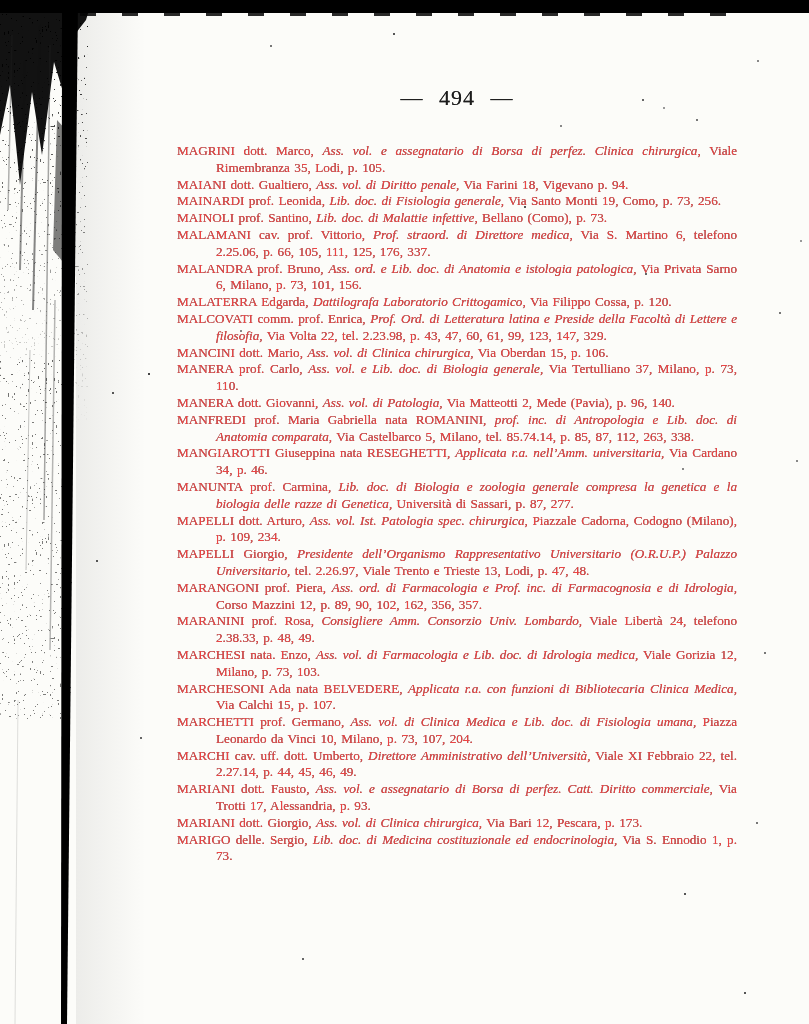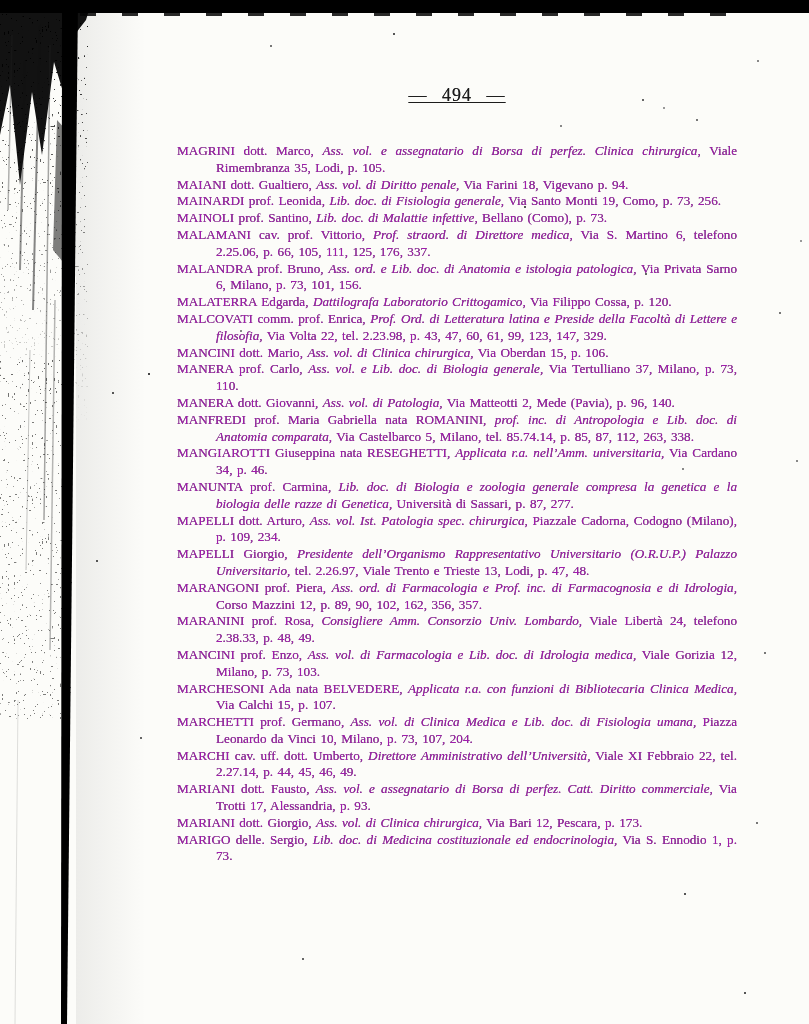--- a/index.html
+++ b/index.html
@@ -32,28 +32,27 @@
       642px 99px 0 #666, 663px 107px 0 #999, 696px 119px 0 #777, 560px 125px 0 #888,
       645px 273px 0 #666, 779px 312px 0 #777, 112px 392px 0 #555, 148px 373px 0 #444,
       682px 468px 0 #888, 764px 652px 0 #777, 422px 556px 0 #999, 302px 958px 0 #666,
       684px 893px 0 #555, 756px 822px 0 #777, 140px 737px 0 #666, 96px 560px 0 #555,
       240px 330px 0 #888, 800px 240px 0 #999, 796px 460px 0 #888, 744px 992px 0 #555;
   }
 
   
   .page-number {
     position: absolute; top: 85px; left: 177px; width: 560px;
-    text-align: center; font-size: 18px; color: #1c1c1c;
+    text-align: center; font-size: 22px; color: #1c1c1c;
     word-spacing: 9px; letter-spacing: 1px;
     text-shadow: 0 0 .35px rgba(25,25,25,.8);
-    text-decoration: underline;
   }
   .directory {
     position: absolute; top: 143px; left: 177px; width: 560px;
-    color: #a21caf;
+    color: #ef4444;
   }
   .entry {
     margin: 0; font-size: 13.2px; line-height: 16.8px;
     text-align: justify; text-justify: inter-word;
     padding-left: 39px; text-indent: -39px;
     word-spacing: 1.1px;
     text-shadow: 0 0 .35px rgba(25,25,25,.75);
   }
   .entry i { font-style: italic; }
 </style>
@@ -108,21 +107,21 @@
       <p class="entry"><span>MANCINI dott. Mario, </span><i>Ass. vol. di Clinica chirurgica,</i><span> Via Oberdan 15, p. 106.</span></p>
       <p class="entry"><span>MANERA prof. Carlo, </span><i>Ass. vol. e Lib. doc. di Biologia generale,</i><span> Via Tertulliano 37, Milano, p. 73, 110.</span></p>
       <p class="entry"><span>MANERA dott. Giovanni, </span><i>Ass. vol. di Patologia,</i><span> Via Matteotti 2, Mede (Pavia), p. 96, 140.</span></p>
       <p class="entry"><span>MANFREDI prof. Maria Gabriella nata ROMANINI, </span><i>prof. inc. di Antropologia e Lib. doc. di Anatomia comparata,</i><span> Via Castelbarco 5, Milano, tel. 85.74.14, p. 85, 87, 112, 263, 338.</span></p>
       <p class="entry"><span>MANGIAROTTI Giuseppina nata RESEGHETTI, </span><i>Applicata r.a. nell’Amm. universitaria,</i><span> Via Cardano 34, p. 46.</span></p>
       <p class="entry"><span>MANUNTA prof. Carmina, </span><i>Lib. doc. di Biologia e zoologia generale compresa la genetica e la biologia delle razze di Genetica,</i><span> Università di Sassari, p. 87, 277.</span></p>
       <p class="entry"><span>MAPELLI dott. Arturo, </span><i>Ass. vol. Ist. Patologia spec. chirurgica,</i><span> Piazzale Cadorna, Codogno (Milano), p. 109, 234.</span></p>
       <p class="entry"><span>MAPELLI Giorgio, </span><i>Presidente dell’Organismo Rappresentativo Universitario (O.R.U.P.) Palazzo Universitario,</i><span> tel. 2.26.97, Viale Trento e Trieste 13, Lodi, p. 47, 48.</span></p>
       <p class="entry"><span>MARANGONI prof. Piera, </span><i>Ass. ord. di Farmacologia e Prof. inc. di Farmacognosia e di Idrologia,</i><span> Corso Mazzini 12, p. 89, 90, 102, 162, 356, 357.</span></p>
       <p class="entry"><span>MARANINI prof. Rosa, </span><i>Consigliere Amm. Consorzio Univ. Lombardo,</i><span> Viale Libertà 24, telefono 2.38.33, p. 48, 49.</span></p>
-      <p class="entry"><span>MANCINI prof. Enzo, </span><i>Ass. vol. di Farmacologia e Lib. doc. di Idrologia medica,</i><span> Viale Gorizia 12, Milano, p. 73, 103.</span></p>
+      <p class="entry"><span>MARCHESI nata. Enzo, </span><i>Ass. vol. di Farmacologia e Lib. doc. di Idrologia medica,</i><span> Viale Gorizia 12, Milano, p. 73, 103.</span></p>
       <p class="entry"><span>MARCHESONI Ada nata BELVEDERE, </span><i>Applicata r.a. con funzioni di Bibliotecaria Clinica Medica,</i><span> Via Calchi 15, p. 107.</span></p>
       <p class="entry"><span>MARCHETTI prof. Germano, </span><i>Ass. vol. di Clinica Medica e Lib. doc. di Fisiologia umana,</i><span> Piazza Leonardo da Vinci 10, Milano, p. 73, 107, 204.</span></p>
       <p class="entry"><span>MARCHI cav. uff. dott. Umberto, </span><i>Direttore Amministrativo dell’Università,</i><span> Viale XI Febbraio 22, tel. 2.27.14, p. 44, 45, 46, 49.</span></p>
       <p class="entry"><span>MARIANI dott. Fausto, </span><i>Ass. vol. e assegnatario di Borsa di perfez. Catt. Diritto commerciale,</i><span> Via Trotti 17, Alessandria, p. 93.</span></p>
       <p class="entry"><span>MARIANI dott. Giorgio, </span><i>Ass. vol. di Clinica chirurgica,</i><span> Via Bari 12, Pescara, p. 173.</span></p>
       <p class="entry"><span>MARIGO delle. Sergio, </span><i>Lib. doc. di Medicina costituzionale ed endocrinologia,</i><span> Via S. Ennodio 1, p. 73.</span></p>
     </div>
 </div>
 
 </body></html>

